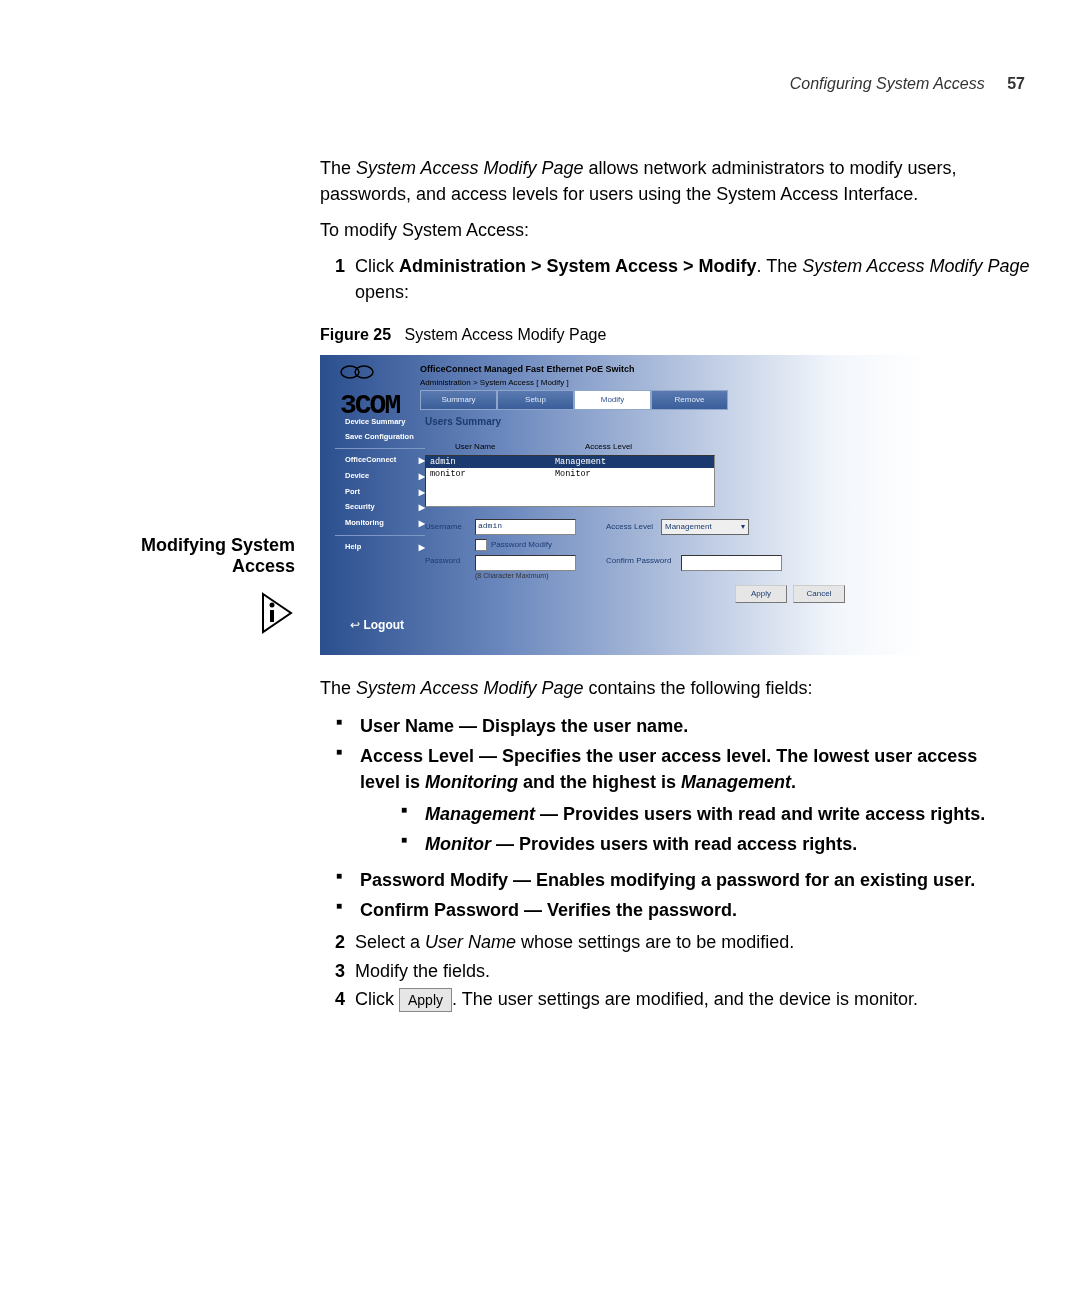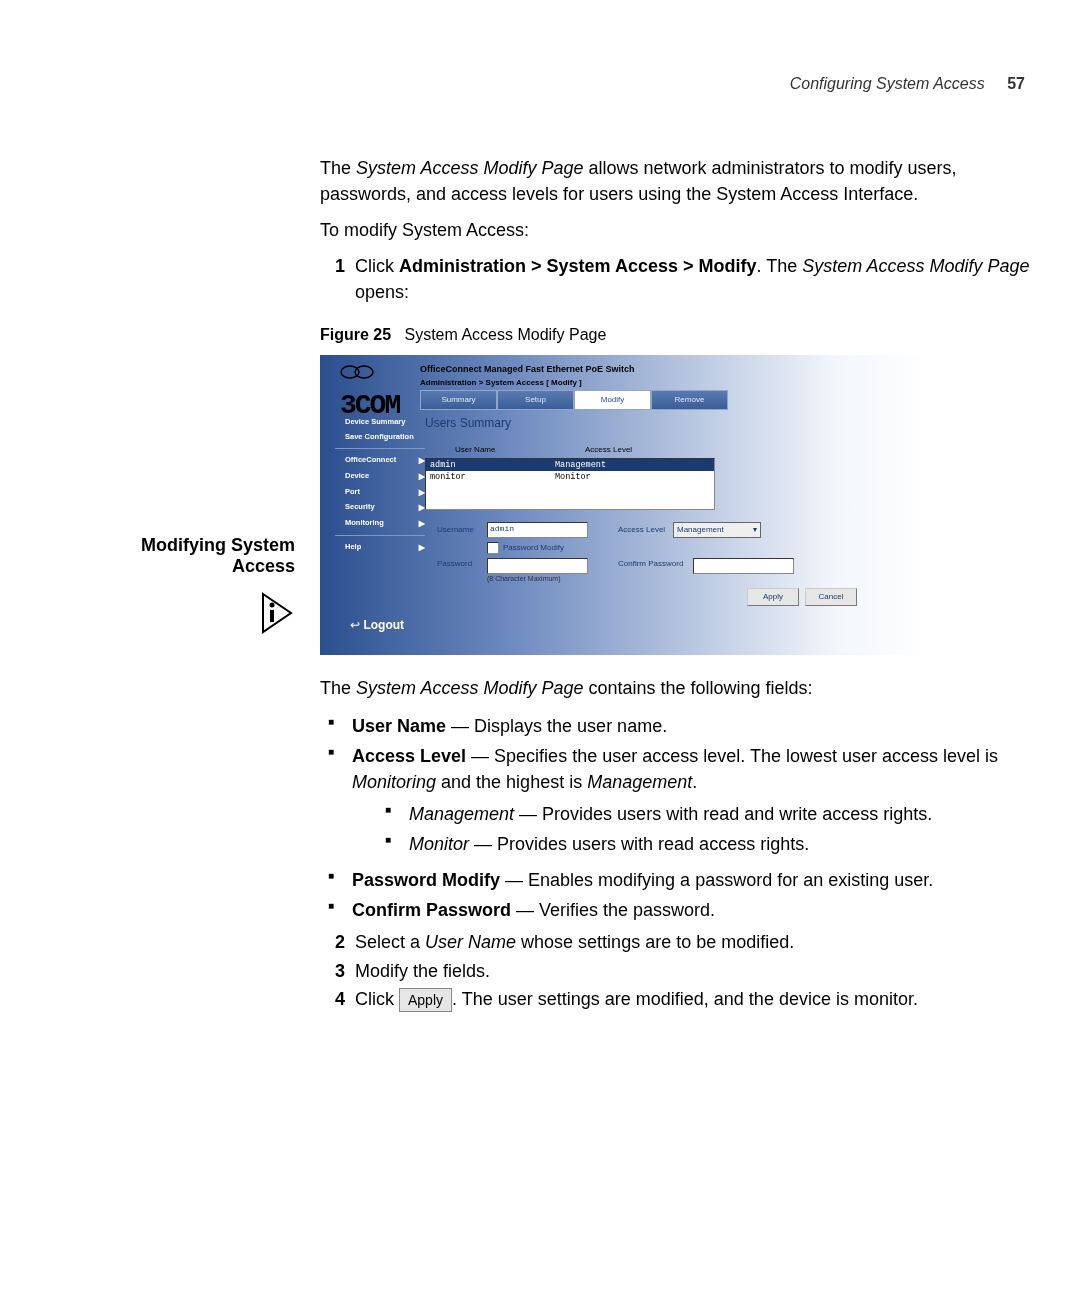--- a/index.html
+++ b/index.html
@@ -55,21 +55,21 @@
     display:inline-block;
     margin-top:15px;
   }
   .icon-info svg { vertical-align: top; }
   .p { margin: 0 0 10px 0; }
   .step-row { display: flex; margin: 2px 0; }
   .step-num { width: 25px; flex: 0 0 25px; text-align: right; font-weight: bold; padding-right: 10px; }
   .step-body { flex: 1; }
   .figure-caption { margin: 18px 0 8px 0; font-size: 16px; }
   .figure-caption .lab { font-weight: bold; }
-  ul.square { list-style: none; padding: 0 0 0 30px; margin: 4px 0; }
+  ul.square { list-style: none; padding: 0 0 0 30px; margin: 4px 8px; font-weight: bold; }
   ul.square > li { position: relative; padding: 2px 0 2px 2px; }
   ul.square > li::before {
     content: "■"; position: absolute; left: -22px; top: 4px; font-size: 10px;
   }
   ul.square.inner { padding-left: 55px; }
   .btn-inline {
     display: inline-block;
     border: 1px solid #888;
     padding: 1px 8px;
     font-size: 14px;
@@ -84,57 +84,57 @@
     overflow: hidden; margin: 5px 0 20px 0;
   }
   .shot-logo {
     position: absolute; left: 20px; top: 5px; color: #000;
   }
   .shot-logo .brand { font-family: "Courier New", monospace; font-size: 28px; letter-spacing: -2px; font-weight: bold; }
   .shot-title {
     position: absolute; left: 100px; top: 8px; font-size: 9px; font-weight: bold; color: #000;
   }
   .shot-bc {
-    position: absolute; left: 100px; top: 22px; font-size: 8px; font-weight: bold; color: #000;
+    position: absolute; left: 100px; top: 22px; font-size: 8px; font-weight: normal; color: #000;
   }
   .shot-tabs {
     position: absolute; left: 100px; top: 35px; display: flex;
   }
   .shot-tab {
     width: 75px; height: 18px; line-height: 18px; text-align: center;
     font-size: 8px; color: #dfeaf8; border: 1px solid #8ea6cb;
     background: linear-gradient(#5a7ab0, #3a5e9a);
   }
   .shot-tab.active { background: #fff; color: #2b4f8e; }
   .shot-nav {
     position: absolute; left: 15px; top: 60px; width: 90px; color: #fff; font-size: 7.5px;
   }
   .shot-nav .group { font-weight: bold; padding: 2px 0; display:flex; justify-content:space-between;margin-left:10px; }
   .shot-nav .hr { border-top: 1px solid #7d98c4; margin: 4px 0; }
   .arrow { font-size: 8px; }
   .panel {
     position: absolute; left: 105px; top: 60px; right: 10px; color: #000;
   }
-  .panel .hdr { font-size: 12px; font-weight: normal; color: #1b3b70; }
+  .panel .hdr { font-size: 10px; font-weight: bold; color: #1b3b70; }
   .tbl {
     margin-top: 12px;
     width: 290px;
   }
   .tbl-head { display:flex; font-size:8px; padding-left:30px;}
   .tbl-head div { flex: 1; }
   .tbl-body {
     border: 1px inset #888; height: 50px; font-family: "Courier New", monospace; font-size: 8.5px;
     background: #fff;
     margin-top:2px;
   }
   .tbl-row { display:flex; padding: 0 4px; }
   .tbl-row.sel { background: #1b3b70; color: #fff; }
   .tbl-row div:first-child { width: 125px; }
   .form { margin-top: 12px; font-size:8px; color:#1b3b70; }
-  .form-row { display:flex; align-items:center; margin: 4px 12px; }
+  .form-row { display:flex; align-items:center; margin: 4px 0; }
   .flab { width: 50px; }
   .fin { width: 95px; height: 14px; border:1px inset #888; background:#fff; font-family:"Courier New",monospace; font-size:8px; padding:0 2px; }
   .fsel { width: 80px; height: 14px; border: 1px solid #666; background:#efefef; font-size:8px; display:flex; align-items:center; justify-content:space-between; padding:0 3px; }
   .fchk { width:10px; height:10px; border:1px inset #888; background:#fff; margin-right:4px; }
   .fbtn { width:50px; height:16px; border:1px outset #ccc; background:#e6e6e6; font-size:8px; display:flex; align-items:center; justify-content:center; }
   .logout {
     position:absolute; left:30px; bottom:20px; color:#fff; font-size:12px; font-weight:bold;
   }
   .logout::before { content:"↩ "; font-weight:normal;}
 </style>

